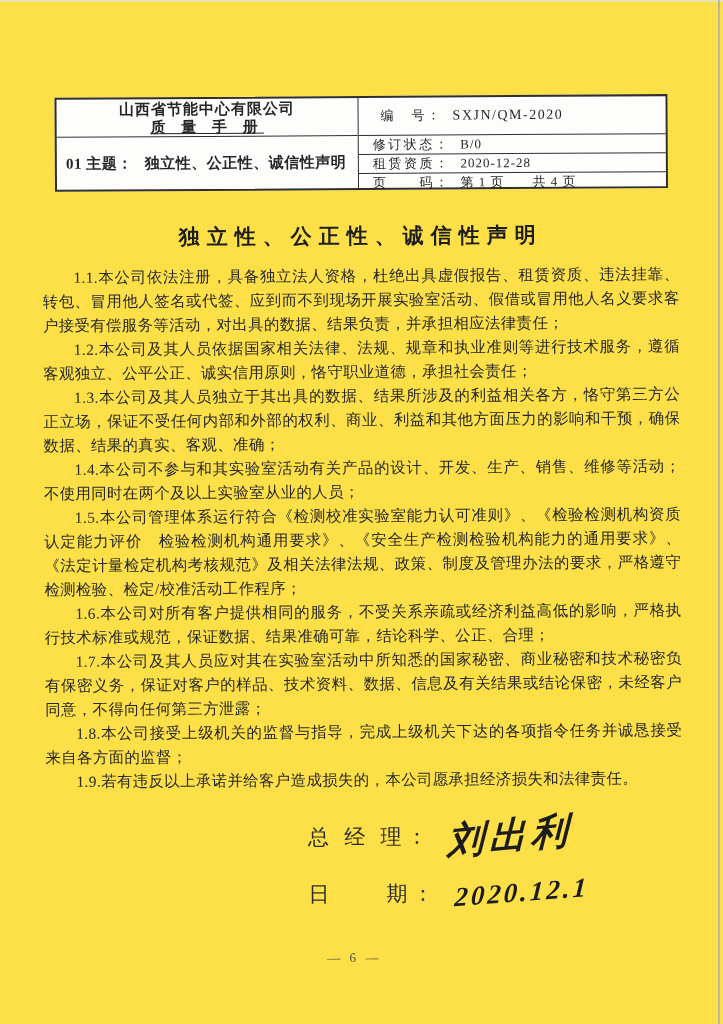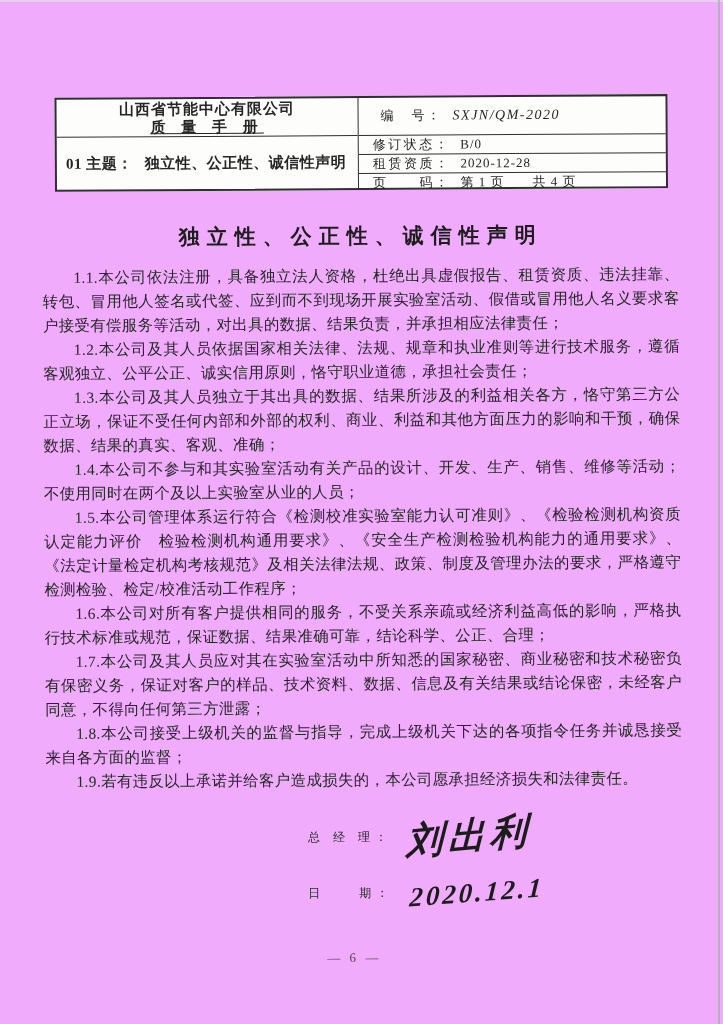--- a/index.html
+++ b/index.html
@@ -1,20 +1,20 @@
 <!DOCTYPE html>
 <html lang="zh"><head>
 <meta charset="utf-8">
 <style>
   html,body{margin:0;padding:0;background:#e9e9e9;}
   .page{
     position:relative;
     width:723px;height:1024px;
     margin:0 auto;
-    background:#f0abfc;
+    background:#fde047;
     overflow:hidden;
     font-family:"Liberation Serif", serif;
     color:#262626;
   }
   
   .scan-edge-right{position:absolute;top:0;bottom:0;right:3px;width:2px;background:#aab1b1;opacity:.8;}
   .scan-edge-top{position:absolute;top:0;left:0;right:0;height:2px;background:#dfe3e3;opacity:.7;}
   .scan-content{position:absolute;inset:0;transform:rotate(-0.35deg);transform-origin:50% 50%;}
 
   
@@ -37,38 +37,38 @@
   .topic-label{margin-right:12px;white-space:nowrap;}
   .hright{flex:1;display:flex;flex-direction:column;border-left:1.5px solid #2f2f2f;box-sizing:border-box;}
   .hrow{
     flex:1;display:flex;align-items:center;padding-left:14px;
     font-size:13px;letter-spacing:1px;box-sizing:border-box;
   }
   .hrow + .hrow{border-top:1.5px solid #2f2f2f;}
   .hrow-no{flex:0 0 36.5px;padding-left:22px;}
   .hlabel{letter-spacing:2.5px;white-space:nowrap;}
   .hvalue{margin-left:10px;font-family:"Liberation Serif", serif;white-space:nowrap;}
-  .doc-no-value{font-style:italic;font-size:14px;letter-spacing:1.5px;}
+  .doc-no-value{font-size:14px;letter-spacing:1.5px;}
 
   
   .doc-body{position:absolute;left:44px;top:222px;width:637px;}
   .doc-title{
     text-align:center;font-size:21px;font-weight:bold;letter-spacing:7px;
     margin:0 0 14px 0;color:#1d1d1d;
   }
   .doc-body p{
     margin:0;font-size:15.4px;line-height:24px;letter-spacing:.4px;
     text-align:justify;text-indent:2em;color:#272727;
   }
 
   
   .sig-block{position:absolute;left:306px;top:812px;}
   .sig-row{display:flex;align-items:center;}
   .sig-row-date{margin-top:16px;}
-  .sig-label{font-size:12px;letter-spacing:5px;color:#2b2b2b;white-space:nowrap;}
+  .sig-label{font-size:21px;letter-spacing:5px;color:#2b2b2b;white-space:nowrap;}
   .sig-name{
     margin-left:14px;font-size:37px;font-style:italic;font-weight:bold;
     transform:rotate(-5deg) skewX(-6deg);letter-spacing:5px;color:#1c1c1c;white-space:nowrap;
   }
   .sig-date{
     margin-left:16px;font-size:27px;font-style:italic;font-weight:bold;
     transform:rotate(-4deg) skewX(-8deg);letter-spacing:3px;color:#1c1c1c;white-space:nowrap;
   }
 
   

